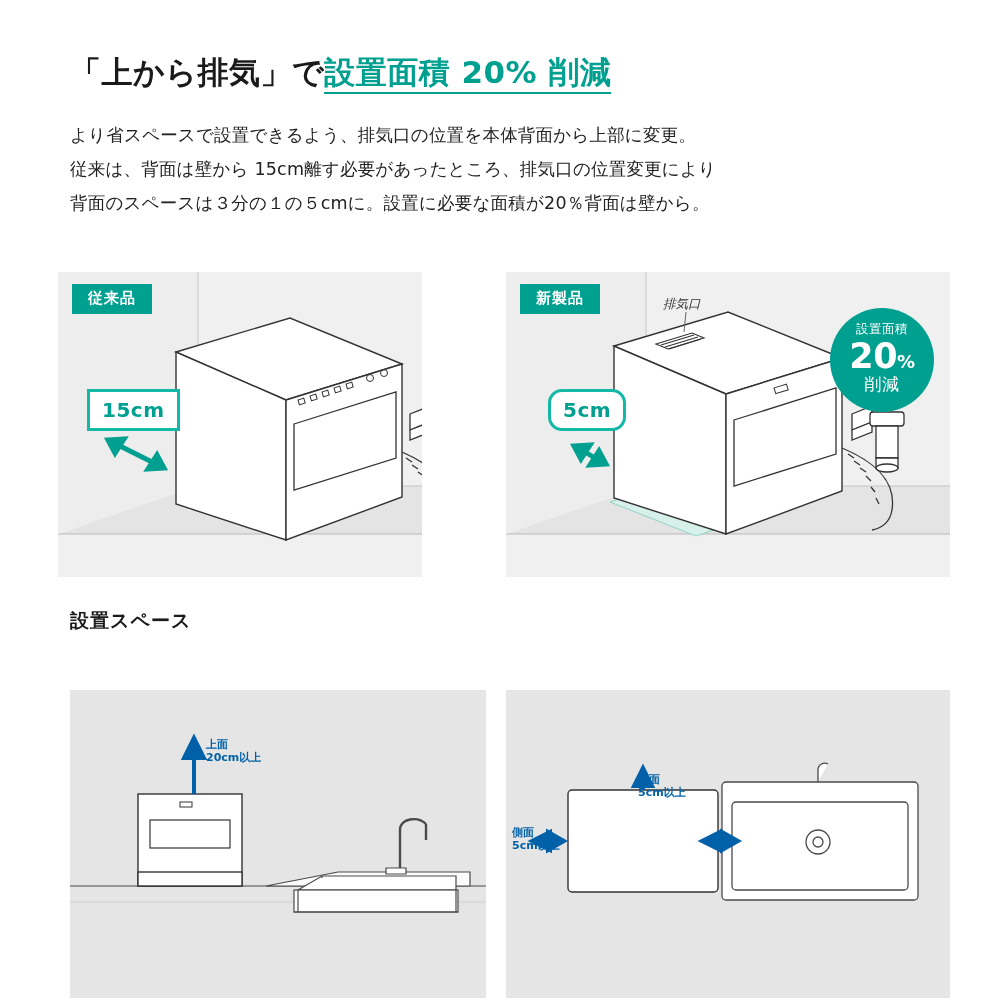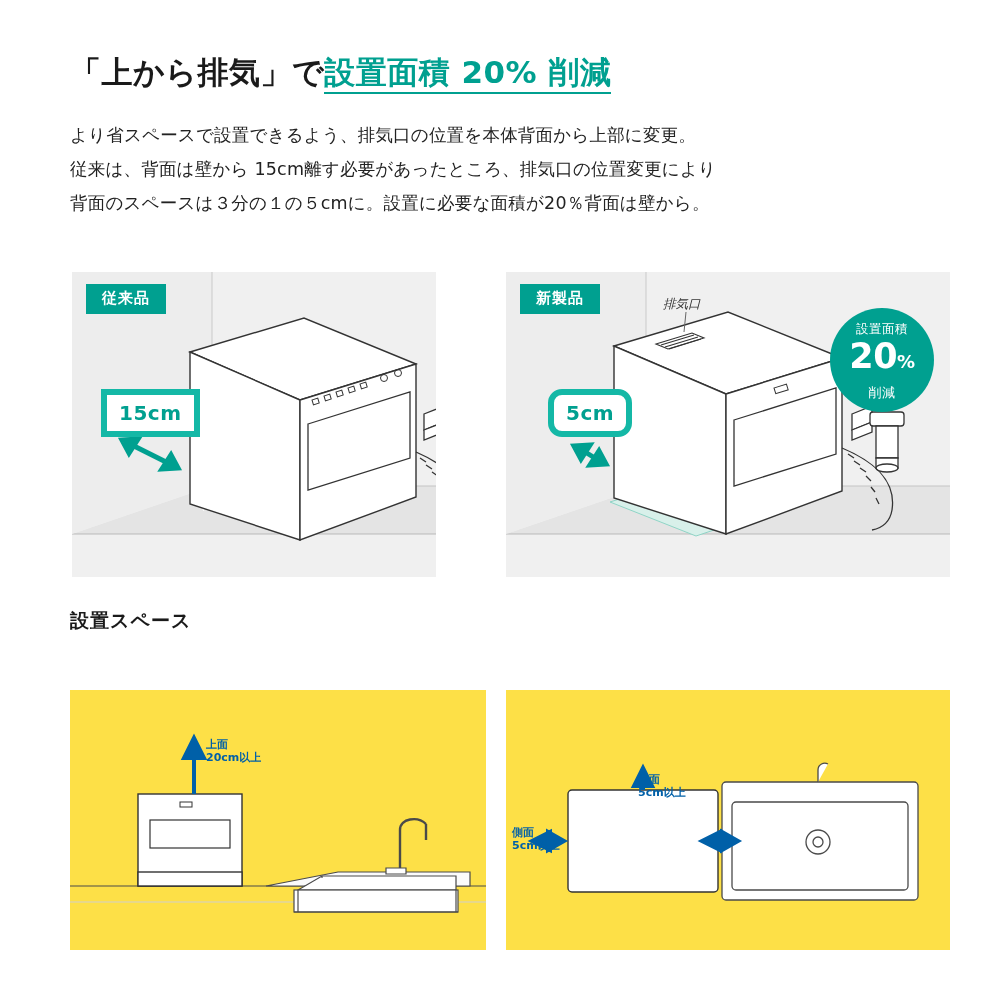--- a/index.html
+++ b/index.html
@@ -45,40 +45,40 @@
   }
 
   
   .panel {
     position: absolute;
     background: #f0f0f0;
     top: 272px;
     height: 305px;
     overflow: hidden;
   }
-  #panel-old { left: 72px; width: 364px; }
+  #panel-old { left: 58px; width: 364px; }
   #panel-new { left: 506px; width: 444px; }
 
   .panel-tag {
     position: absolute;
     top: 12px;
     left: 14px;
     background: #00a090;
     color: #fff;
     font-size: 15px;
     font-weight: bold;
     padding: 5px 16px 6px 16px;
     letter-spacing: 1px;
     z-index: 6;
   }
 
   .dim-badge {
     position: absolute;
     background: #ffffff;
-    border: 6px solid #14b8a6;
+    border: 3px solid #14b8a6;
     color: #00a090;
     font-size: 20px;
     font-weight: bold;
     padding: 6px 12px;
     z-index: 6;
     letter-spacing: 0.5px;
   }
   #badge-15 { left: 29px; top: 117px; }
   #badge-5  { left: 42px; top: 117px; border-radius: 14px; }
 
@@ -103,38 +103,38 @@
     color: #fff;
     text-align: center;
     z-index: 7;
     box-sizing: border-box;
     padding-top: 15px;
     line-height: 1;
   }
   .circle-badge .cb-top { font-size: 12.5px; letter-spacing: 0.5px; }
   .circle-badge .cb-mid { font-size: 35px; font-weight: bold; margin-top: 3px; letter-spacing: -0.5px;}
   .circle-badge .cb-mid .pct { font-size: 18px; }
-  .circle-badge .cb-bot { font-size: 13px; margin-top: 12px; letter-spacing: 0.5px; }
+  .circle-badge .cb-bot { font-size: 17px; margin-top: 2px; letter-spacing: 0.5px; }
 
   
   .section-title {
     position: absolute;
     left: 70px;
     top: 608px;
     font-size: 19px;
     font-weight: bold;
     letter-spacing: 1px;
   }
 
   
   .lpanel {
     position: absolute;
-    background: #fde047;
+    background: #e5e5e5;
     top: 690px;
-    height: 260px;
+    height: 308px;
     overflow: hidden;
   }
   #lpanel-left { left: 70px; width: 416px; }
   #lpanel-right { left: 506px; width: 444px; }
 
   .meas-label {
     position: absolute;
     font-size: 11px;
     font-weight: bold;
     color: #0060a8;

